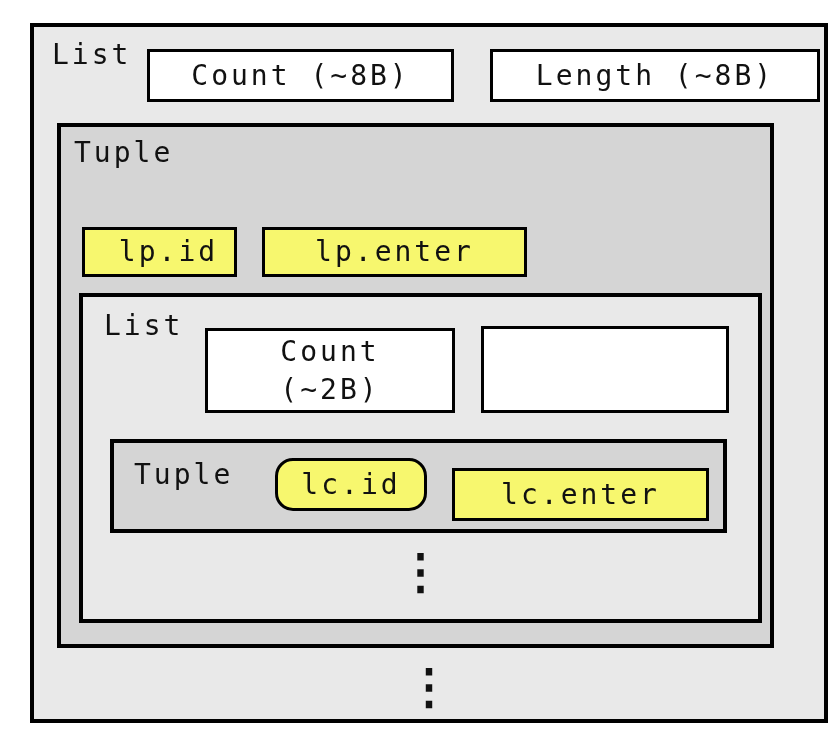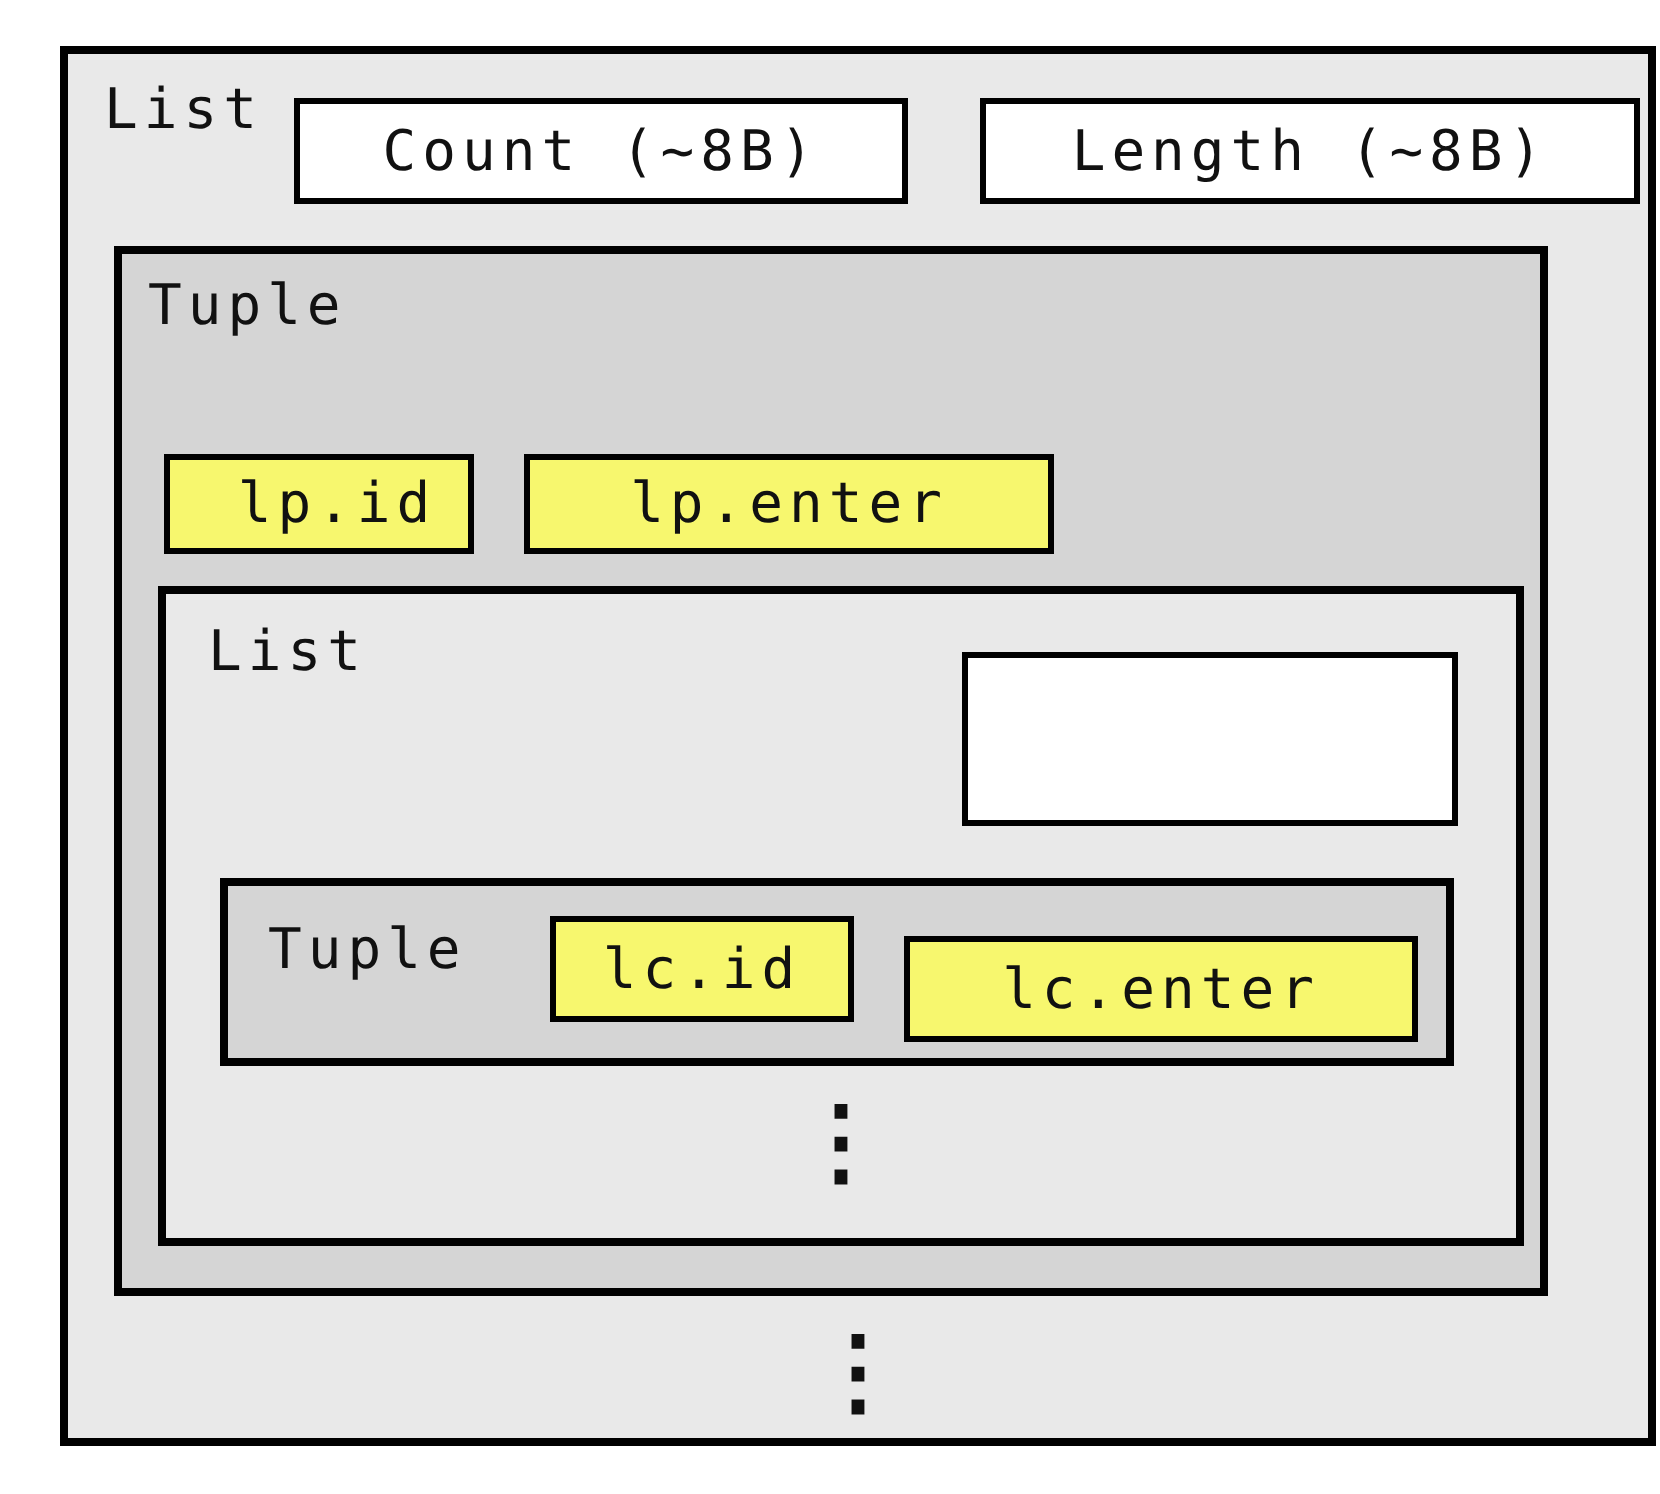--- a/index.html
+++ b/index.html
@@ -79,29 +79,33 @@
 
 
       <div class="field single yellow" style="left:21px; top:100px; width:155px; height:50px;padding-left:18px;">lp.id</div>
 
       <div class="field single yellow" style="left:201px; top:100px; width:265px; height:50px;">lp.enter</div>
 
       <div class="box bg-light" style="left:18px; top:166px; width:683px; height:330px;">
 
         <div class="corner-label" style="left:21px; top:15px;">List</div>
 
+        <div class="field" style="left:122px; top:31px; width:250px; height:85px;">
+          <span class="line">Count</span>
+          <span class="line">(~2B)</span>
+        </div>
 
         <div class="field" style="left:398px; top:29px; width:248px; height:87px;">
         </div>
 
         <div class="box bg-mid" style="left:27px; top:142px; width:617px; height:94px;">
 
           <div class="corner-label" style="left:20px; top:18px;">Tuple</div>
 
-          <div class="field single yellow" style="left:161px; top:15px; width:152px; height:53px;">lc.id</div>
+          <div class="field single yellow" style="left:161px; top:15px; width:152px; height:53px;border-radius:18px;">lc.id</div>
 
           <div class="field single yellow" style="left:338px; top:25px; width:257px; height:53px;">lc.enter</div>
         </div>
 
         <div class="vellipsis" style="top:250px;">⋮</div>
       </div>
     </div>
 
     <div class="vellipsis" style="top:635px;">⋮</div>
   </div>

